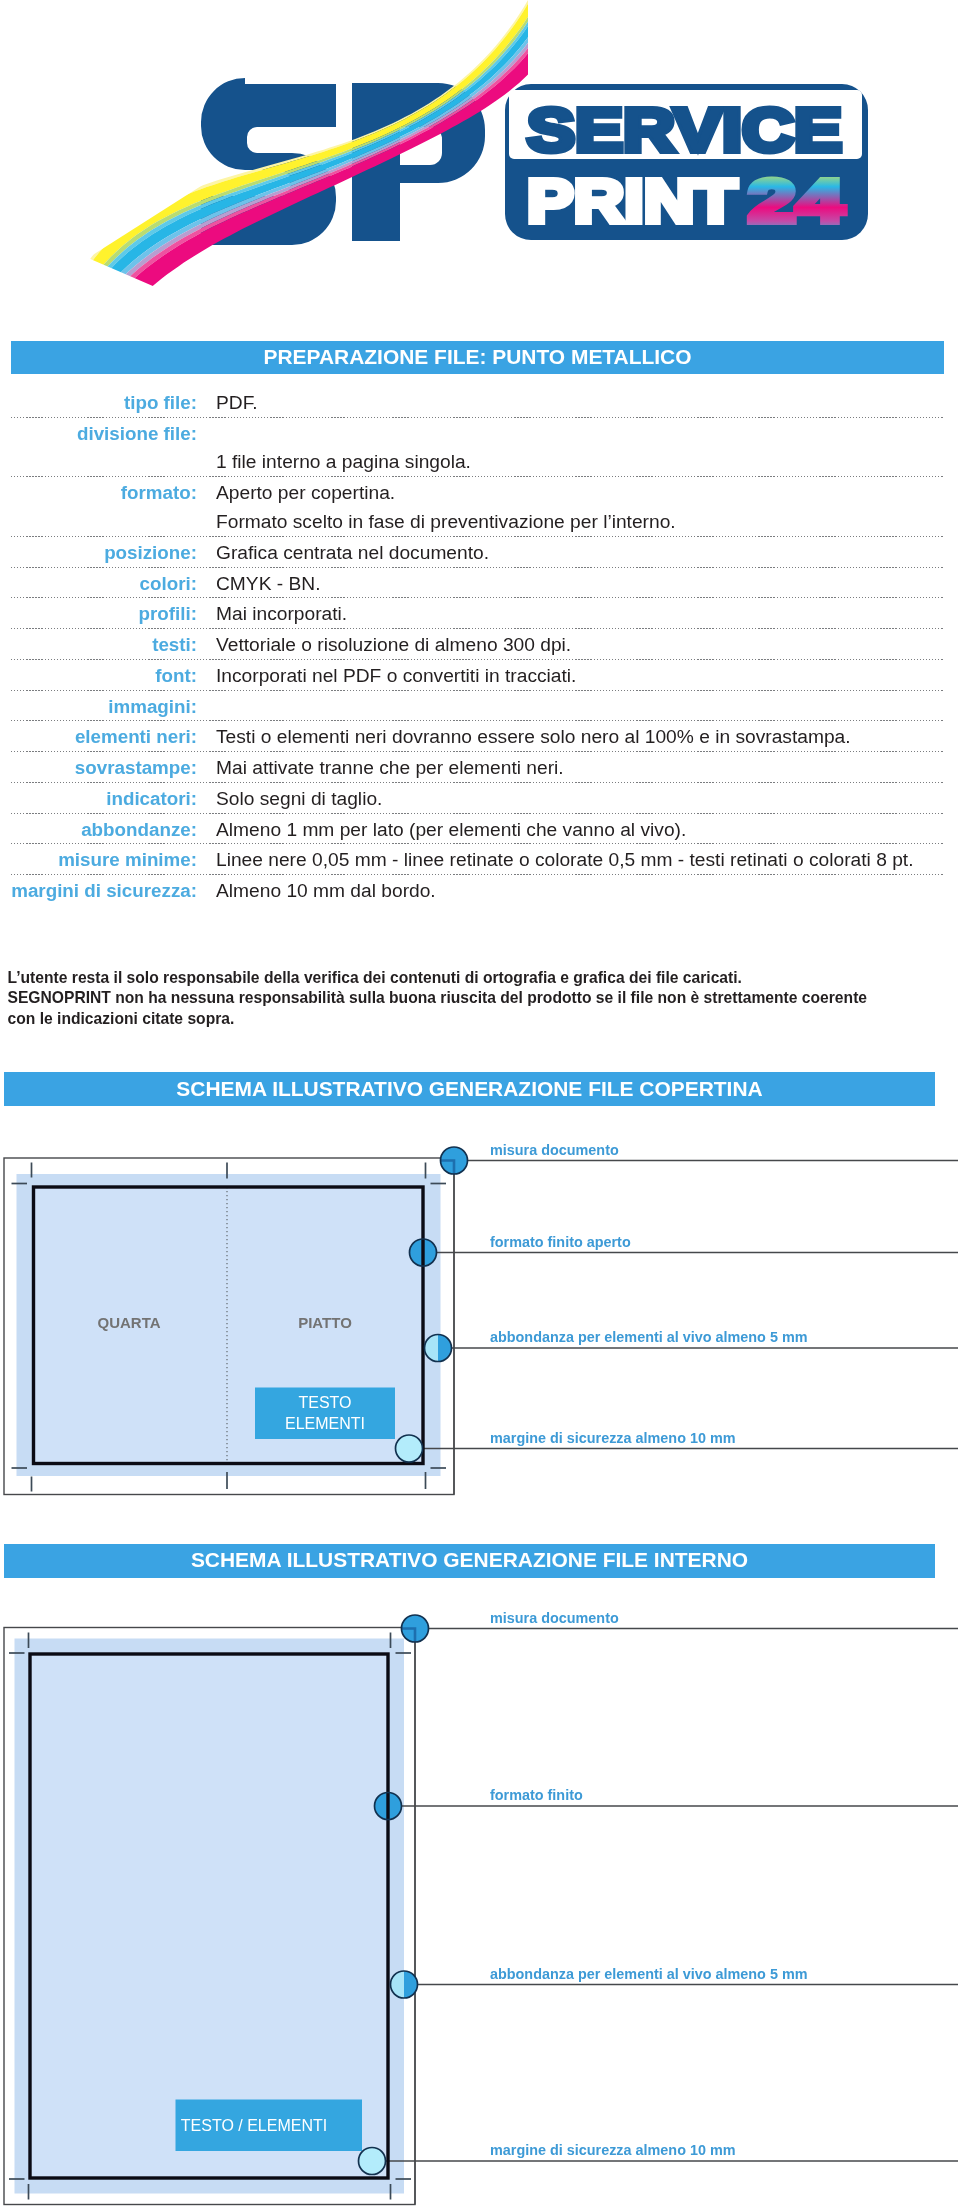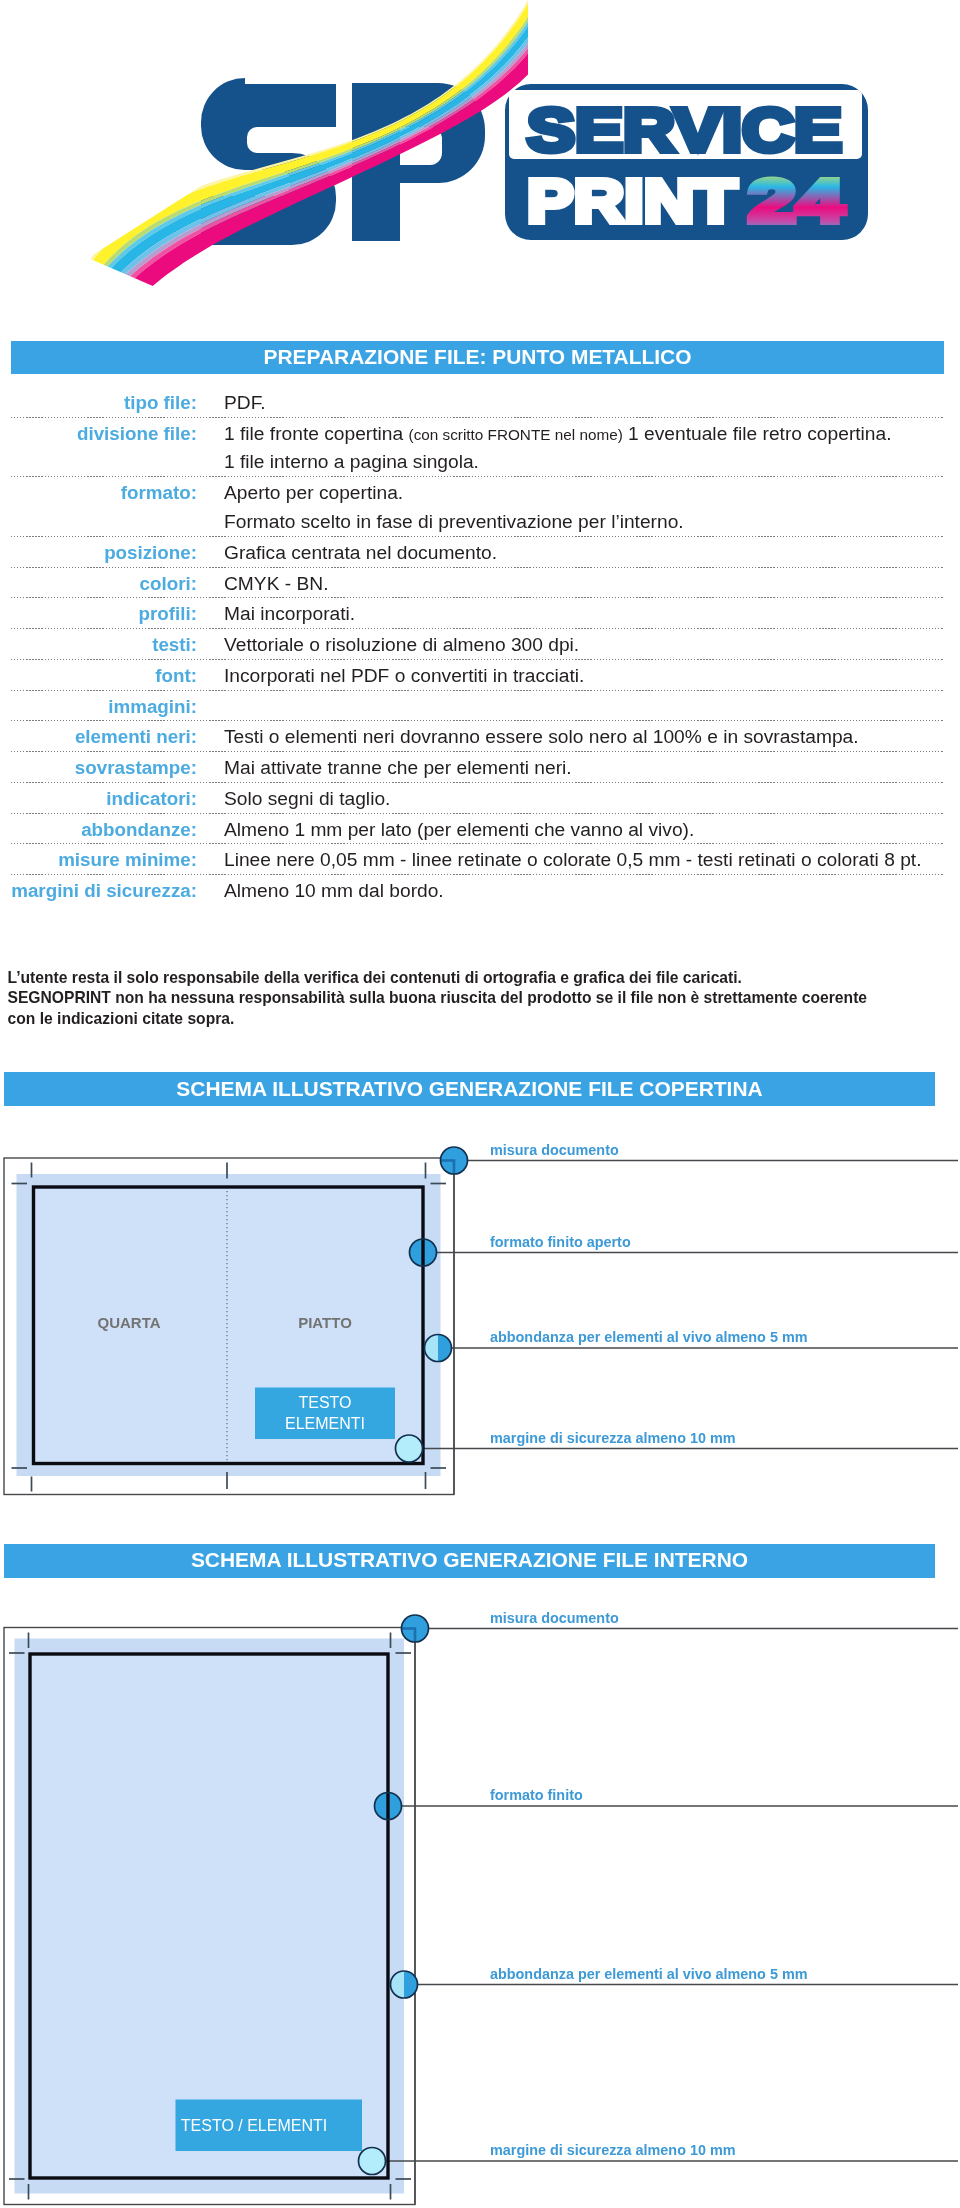--- a/index.html
+++ b/index.html
@@ -3,21 +3,21 @@
 <meta charset="utf-8">
 <style>
 
 html,body{margin:0;padding:0;background:#ffffff;}
 body{width:960px;font-family:"Liberation Sans",sans-serif;color:#231f20;}
 .page{position:relative;width:960px;height:2208px;overflow:hidden;background:#fff;}
 svg{display:block;}
 .band{position:absolute;left:11px;width:933px;background:#3aa3e3;}
 .band-title{position:absolute;left:11px;width:933px;color:#ffffff;font-weight:bold;text-align:center;font-size:20.95px;line-height:1;}
 .lab{position:absolute;text-align:right;color:#4cabe0;font-weight:bold;font-size:18.8px;white-space:nowrap;left:0;width:197px;line-height:29.3px;}
-.val{position:absolute;left:216px;font-size:19.2px;color:#231f20;white-space:nowrap;line-height:29.3px;margin-left:8px;}
+.val{position:absolute;left:216px;font-size:19.2px;color:#231f20;white-space:nowrap;line-height:29.3px;}
 .val .sm{font-size:15.3px;}
 .dotrule{position:absolute;left:11px;width:933px;height:1px;
   background-image:repeating-linear-gradient(to right,#7b7d80 0 1.25px,rgba(255,255,255,0) 1.25px 3.05px);}
 .disc{position:absolute;left:7.5px;font-size:15.65px;font-weight:bold;color:#231f20;white-space:nowrap;line-height:18.6px;}
 .cap{position:absolute;font-size:14.4px;line-height:14px;font-weight:bold;color:#3d9ad6;white-space:nowrap;}
 .panel-lab{position:absolute;color:#737373;font-weight:bold;font-size:15px;text-align:center;white-space:nowrap;}
 .ttxt{position:absolute;color:#ffffff;font-weight:normal;font-size:16px;text-align:center;line-height:21px;}
 
 </style>
 </head>
@@ -60,21 +60,20 @@
   <text x="527" y="222" font-family="Liberation Sans, sans-serif" font-weight="bold" font-size="62" fill="#ffffff" stroke="#ffffff" stroke-width="6" paint-order="stroke" textLength="210" lengthAdjust="spacingAndGlyphs">PRINT</text>
   <text x="748" y="222" font-family="Liberation Sans, sans-serif" font-weight="bold" font-size="62" fill="url(#g24)" stroke="url(#g24)" stroke-width="6" paint-order="stroke" textLength="96" lengthAdjust="spacingAndGlyphs">24</text>
  </g>
 </svg>
 <div class="band" style="top:341.0px;height:33.0px"></div>
 <div class="band-title" style="top:346.5px">PREPARAZIONE FILE: PUNTO METALLICO</div>
 <div class="lab" style="top:387.8px">tipo file:</div>
 <div class="val" style="top:387.8px"><span>PDF.</span></div>
 <div class="dotrule" style="top:416.6px"></div>
 <div class="lab" style="top:418.6px">divisione file:</div>
-<div class="val" style="top:418.6px"><span>1 file fronte copertina </span><span class="sm">(con scritto FRONTE nel nome)</span><span> 1 eventuale file retro copertina.</span></div>
 <div class="val" style="top:447.4px"><span>1 file interno a pagina singola.</span></div>
 <div class="dotrule" style="top:476.2px"></div>
 <div class="lab" style="top:478.2px">formato:</div>
 <div class="val" style="top:478.2px"><span>Aperto per copertina.</span></div>
 <div class="val" style="top:507.0px"><span>Formato scelto in fase di preventivazione per l’interno.</span></div>
 <div class="dotrule" style="top:535.8px"></div>
 <div class="lab" style="top:537.7px">posizione:</div>
 <div class="val" style="top:537.7px"><span>Grafica centrata nel documento.</span></div>
 <div class="dotrule" style="top:566.5px"></div>
 <div class="lab" style="top:568.5px">colori:</div>

